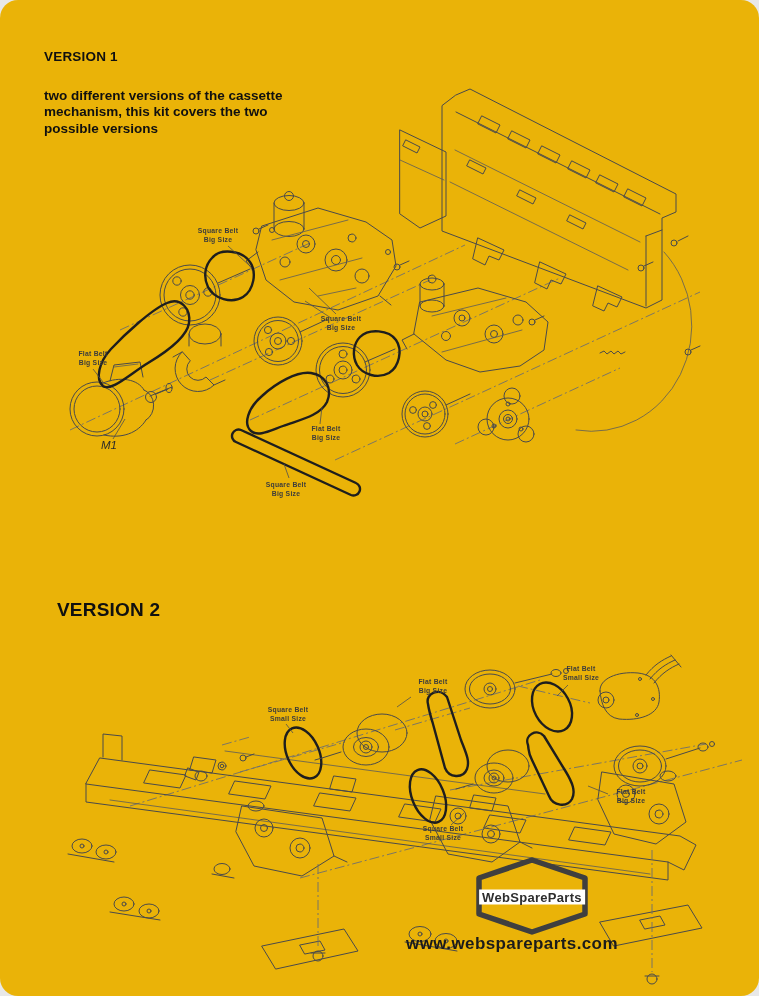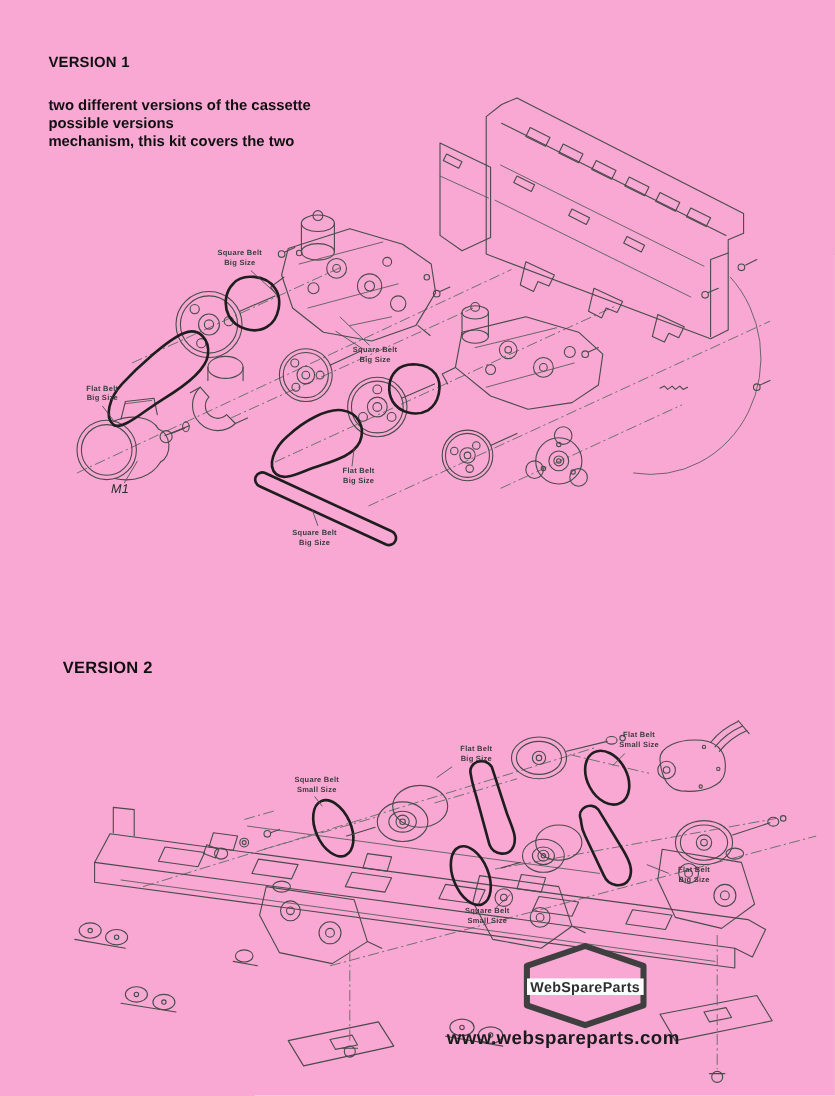--- a/index.html
+++ b/index.html
@@ -1,28 +1,28 @@
 <!DOCTYPE html>
 <html><head>
 <meta charset="utf-8">
 <style>
   html,body{margin:0;padding:0;background:#e8e8e8;}
-  .page{position:relative;width:759px;height:996px;background:#f9a8d4;overflow:hidden;
-        font-family:"Liberation Sans",sans-serif;}
+  .page{position:relative;width:759px;height:996px;background:#eab308;overflow:hidden;
+        font-family:"Liberation Sans",sans-serif;border-radius:18px;}
   .art{position:absolute;left:0;top:0;}
   
   .ln{stroke:#4a4a4a;fill:none;stroke-width:1;stroke-linejoin:round;stroke-linecap:round;}
   .lt{stroke:#5a5a5a;fill:none;stroke-width:.8;stroke-linejoin:round;}
   .belt{stroke:#1e1e1e;fill:none;stroke-width:2.4;stroke-linejoin:round;stroke-linecap:round;}
   .dd{stroke:#6e6e6e;fill:none;stroke-width:.9;stroke-dasharray:10 3 2 3;}
   .ldr{stroke:#4f4f4f;fill:none;stroke-width:.8;}
   .hex{stroke:#3f3f3f;fill:none;stroke-width:5.5;stroke-linejoin:round;}
   
   .h-v1{position:absolute;left:44px;top:49px;font-size:13.5px;font-weight:bold;color:#101010;letter-spacing:.2px;}
-  .h-v2{position:absolute;left:57px;top:599px;font-size:15px;font-weight:bold;color:#101010;letter-spacing:.2px;}
+  .h-v2{position:absolute;left:57px;top:599px;font-size:19px;font-weight:bold;color:#101010;letter-spacing:.2px;}
   .intro{position:absolute;left:44px;top:88px;font-size:13.5px;font-weight:bold;line-height:16.4px;color:#101010;}
   .intro span{display:block;}
   .dlabel{position:absolute;transform:translateX(-50%);text-align:center;font-size:6.8px;font-weight:bold;
           line-height:8.6px;color:#3c3c3c;letter-spacing:.25px;white-space:nowrap;}
   .dlabel span{display:block;}
   .m1lbl{position:absolute;left:101px;top:439px;font-style:italic;font-size:11.5px;color:#2a2a2a;}
   .logotext{position:absolute;left:532px;top:897px;transform:translate(-50%,-50%);font-size:13px;
             font-weight:bold;color:#2e2e2e;background:#ffffff;padding:0 3px;letter-spacing:.3px;}
   .url{position:absolute;left:512px;top:944px;transform:translate(-50%,-50%);font-size:17px;
        font-weight:bold;color:#1b1b1b;letter-spacing:.4px;}
@@ -381,22 +381,22 @@
 
     <g>
       <path class="hex" d="M532,860 L585,878 L585,914 L532,932 L479,914 L479,878 Z"></path>
     </g>
   </svg>
 
   <div class="h-v1">VERSION 1</div>
 
   <div class="intro">
     <span>two different versions of the cassette</span>
+    <span>mechanism, this kit covers the two</span>
     <span>possible versions</span>
-    <span>mechanism, this kit covers the two</span>
   </div>
 
   <div class="h-v2">VERSION 2</div>
 
   <div class="dlabel" style="left:218px;top:227px;">
     <span>Square Belt</span>
       <span>Big Size</span>
   </div>
   <div class="dlabel" style="left:341px;top:315px;">
     <span>Square Belt</span>

